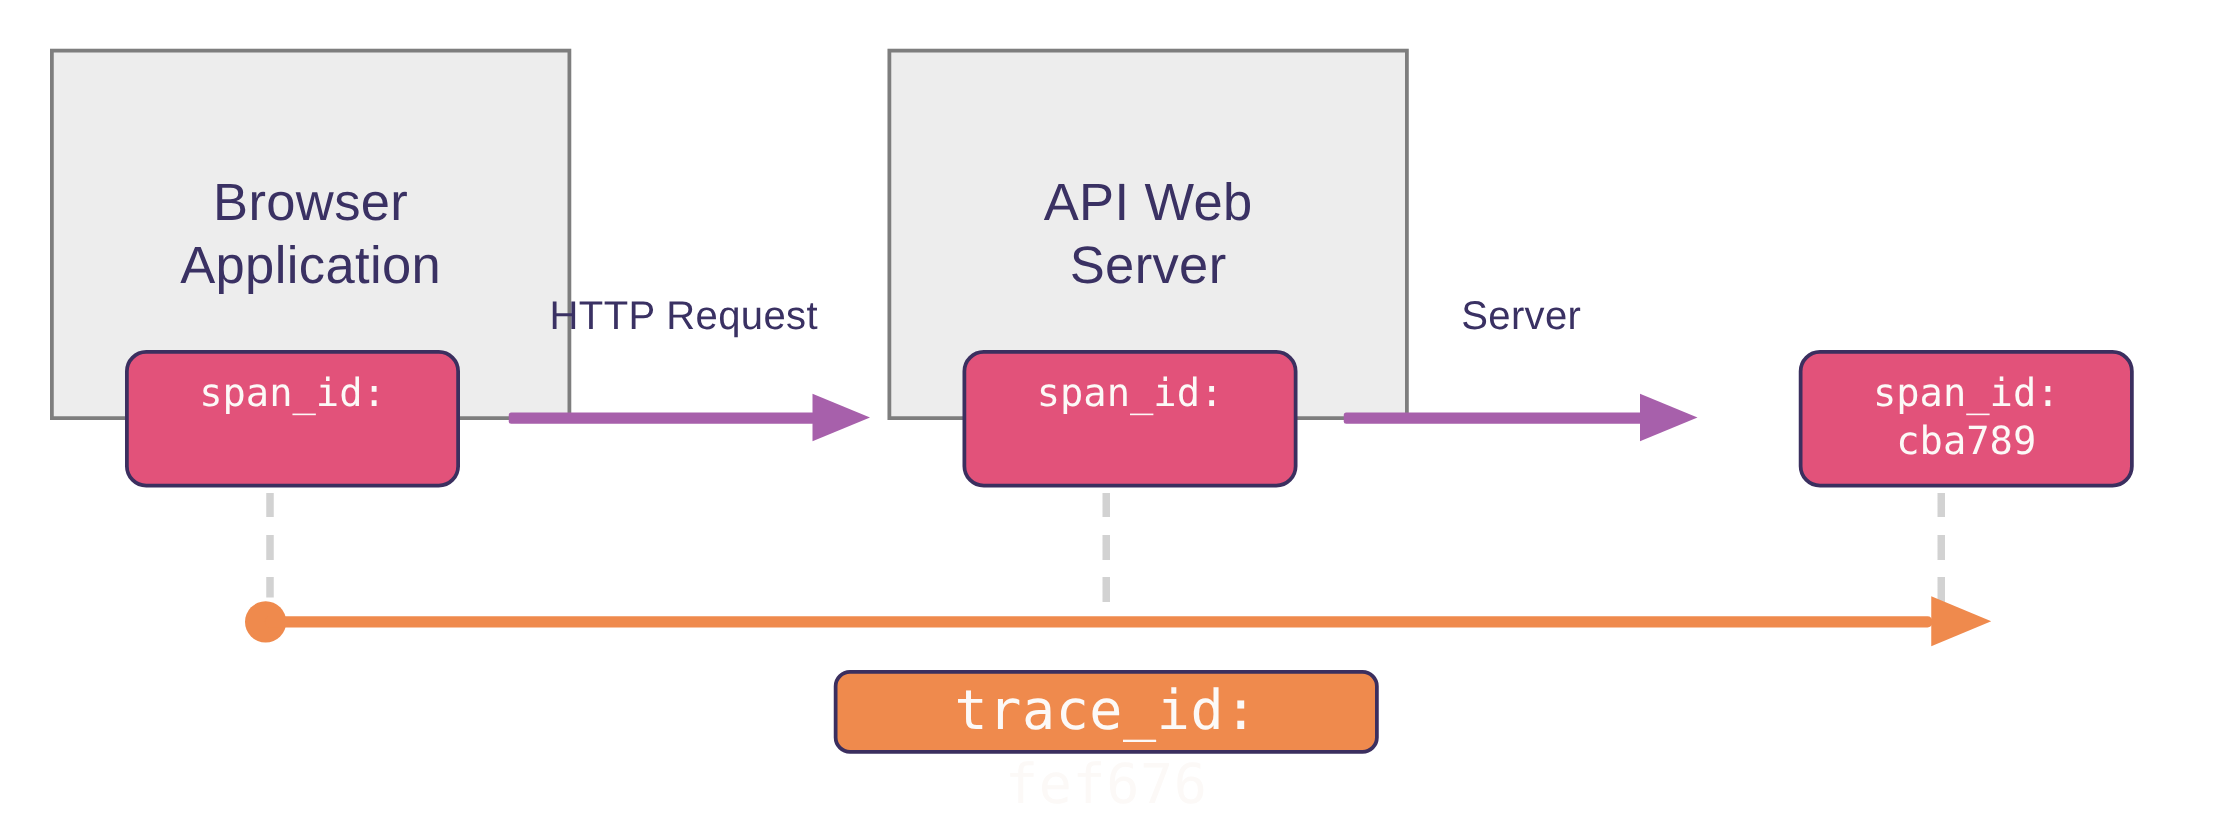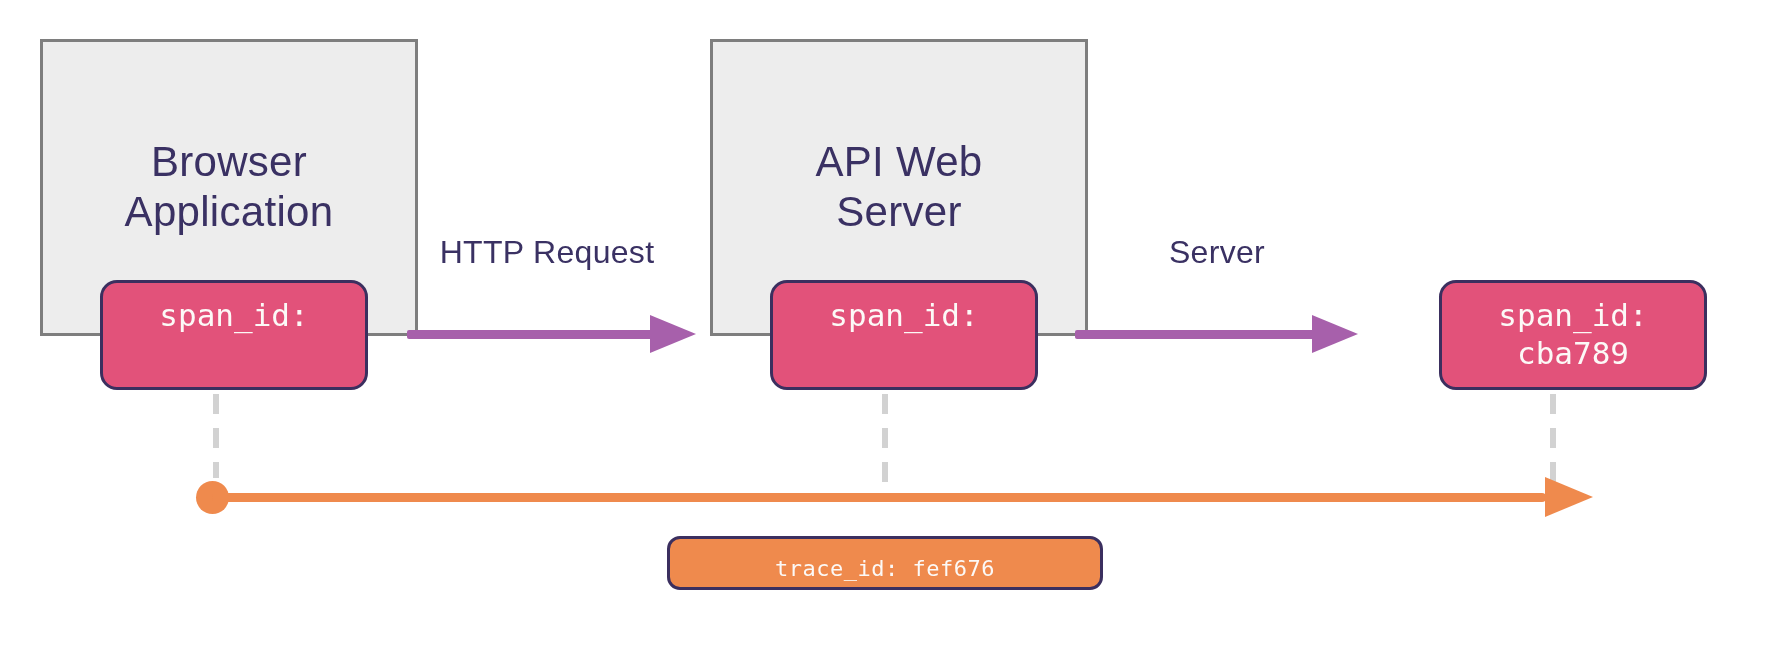--- a/index.html
+++ b/index.html
@@ -16,21 +16,21 @@
   }
   html,body{margin:0;padding:0;background:#ffffff;}
   .canvas{
     position:relative;
     width:1770px;height:654px;
     background:#ffffff;
     font-family:"Liberation Sans", sans-serif;
     overflow:hidden;
   }
   .node{
-    position:absolute;top:39px;width:378px;height:297px;
+    position:absolute;top:39px;width:417px;height:297px;
     background:var(--node-fill);
     border:3px solid var(--node-border);
     box-sizing:border-box;
   }
   .node-label{
     position:absolute;top:95px;left:0;right:0;
     text-align:center;
     font-size:42px;line-height:50px;
     font-weight:500;
     color:var(--node-text);
@@ -86,28 +86,28 @@
   }
   .timeline-head{
     position:absolute;left:1545px;top:477px;
     width:0;height:0;
     border-top:20px solid transparent;
     border-bottom:20px solid transparent;
     border-left:48px solid var(--timeline);
   }
   .trace-badge{
     position:absolute;left:667px;top:536px;
-    width:436px;height:54px;
+    width:436px;height:67px;
     background:var(--trace-badge-fill);
     border:3.5px solid var(--badge-border);
     border-radius:13px;
     box-sizing:border-box;
     text-align:center;
     font-family:"DejaVu Sans Mono", monospace;
-    font-size:22px;line-height:59px;
+    font-size:44px;line-height:59px;
     font-weight:500;
     color:var(--badge-text);
     letter-spacing:0.5px;
   }
   
   #node-0{left:40px;}  #node-1{left:710px;}  #node-2{left:1379px;}
   #span-badge-0{left:100px;} #span-badge-1{left:770px;} #span-badge-2{left:1439px;}
   #edge-label-0{left:547px;} #edge-label-1{left:1217px;}
   #edge-shaft-0{left:407px;width:245px;} #edge-head-0{left:650px;}
   #edge-shaft-1{left:1075px;width:239px;} #edge-head-1{left:1312px;}

